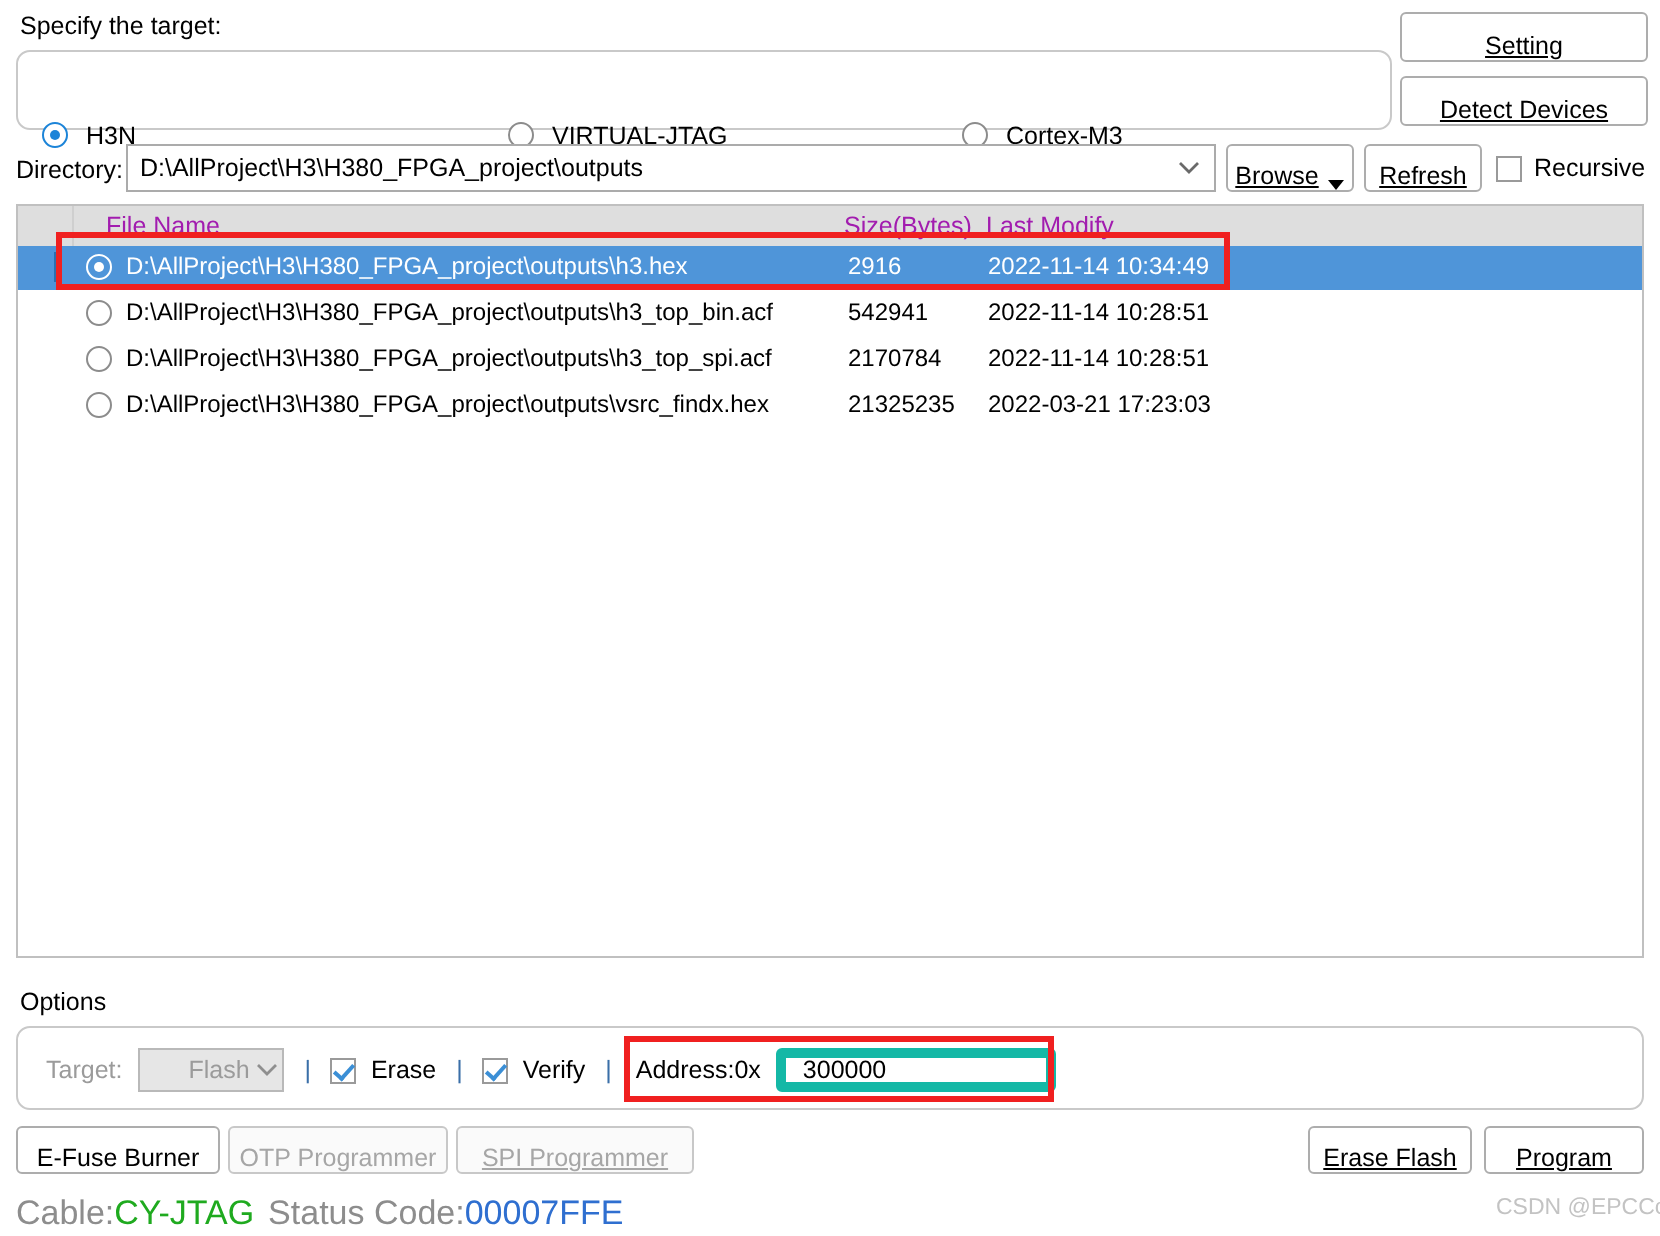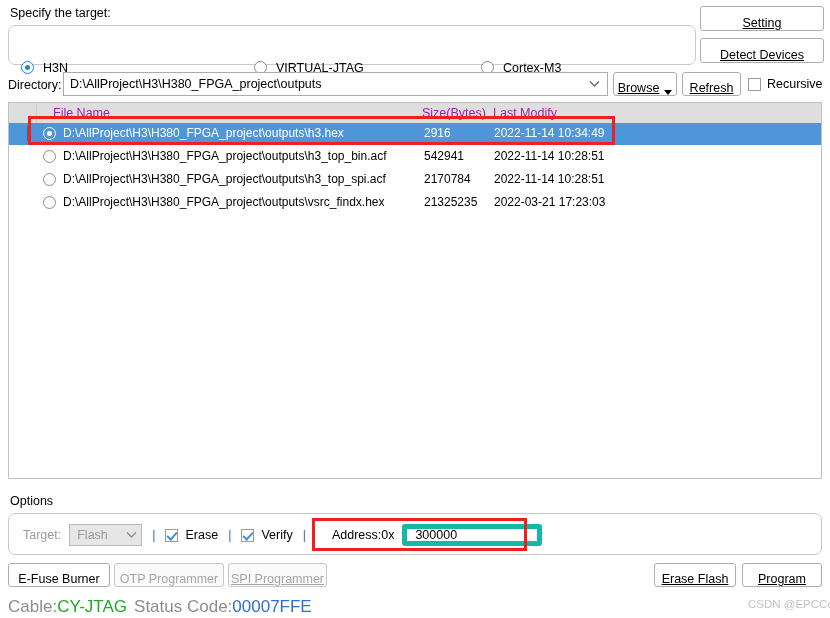--- a/index.html
+++ b/index.html
@@ -237,43 +237,43 @@
   #target-label { color: #9b9b9b; }
   #target-select {
     width: 73px; height: 22px;
     border: 1px solid #b9b9b9;
     background: #e6e6e6;
     box-sizing: border-box;
     display: flex;
     align-items: center;
     color: #9b9b9b;
   }
-  #target-select .val { flex: 1; padding-left: 7px; }
+  #target-select .val { flex: 1; padding-left: 24px; }
   #target-select .arrow { width: 20px; display: flex; align-items: center; justify-content: center; }
 
   .chkwrap { display: flex; align-items: center; gap: 7px; }
 
-  #addr-label { margin-left: 16px; }
+  #addr-label { margin-left: 2px; }
   #addr-input {
     width: 140px; height: 22px;
     border: 5px solid #14b8a6;
     border-radius: 3px;
     background: #fff;
     box-sizing: border-box;
     display: flex;
     align-items: center;
     padding-left: 8px;
     font-size: 12.5px;
     color: #000;
   }
 
   
   #btn-efuse { position: absolute; left: 8px;   top: 563px; width: 102px; height: 24px; }
   #btn-otp   { position: absolute; left: 114px; top: 563px; width: 110px; height: 24px; }
-  #btn-spi   { position: absolute; left: 228px; top: 563px; width: 99px; height: 24px; }
+  #btn-spi   { position: absolute; left: 228px; top: 563px; width: 119px; height: 24px; }
   #btn-erase-flash { position: absolute; left: 654px; top: 563px; width: 82px; height: 24px; }
   #btn-program     { position: absolute; left: 742px; top: 563px; width: 80px; height: 24px; }
 
   
   #statusbar {
     position: absolute;
     left: 8px; top: 597px;
     display: flex;
     align-items: center;
     font-size: 17px;

